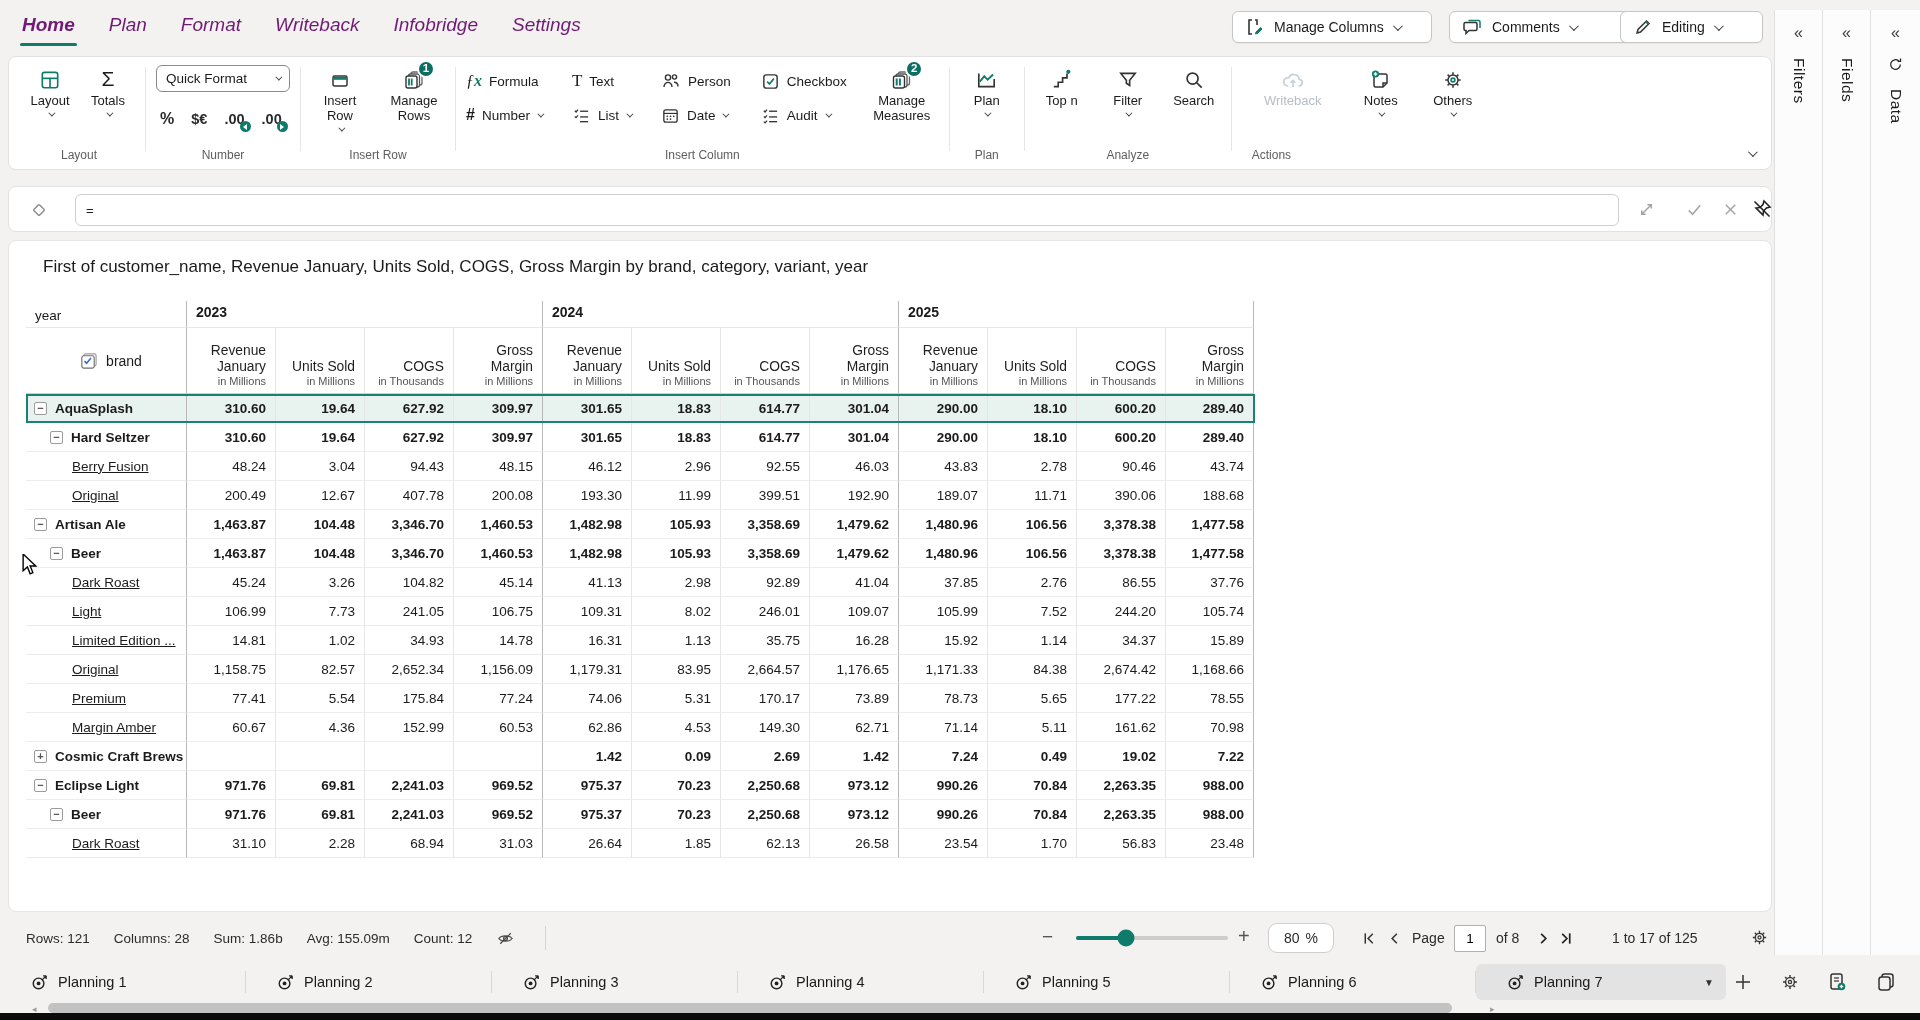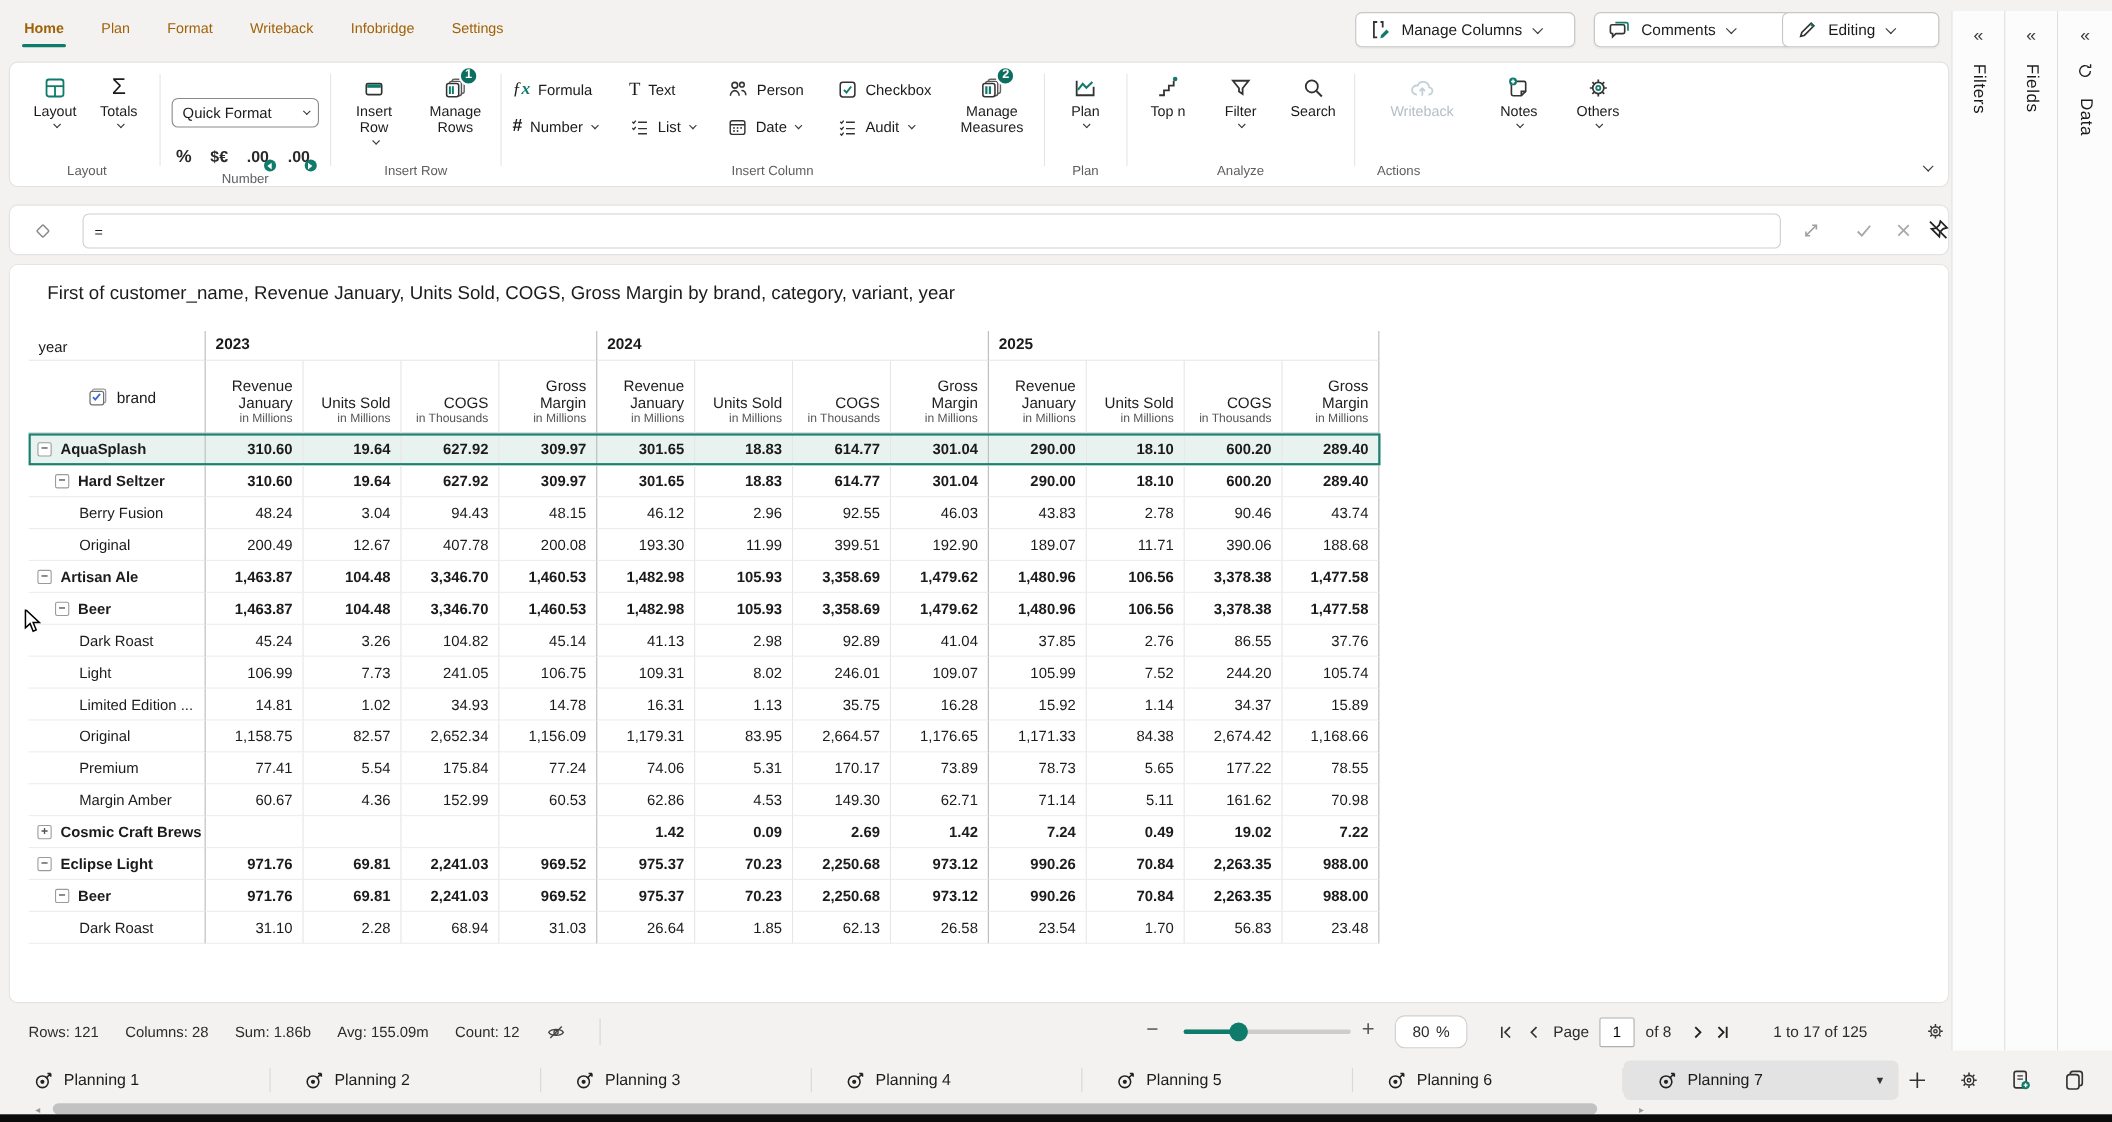--- a/index.html
+++ b/index.html
@@ -4,21 +4,21 @@
 <style>
   * { box-sizing: border-box; margin:0; padding:0; }
   html,body { width:1920px; height:1020px; overflow:hidden;
     font-family:"Liberation Sans", sans-serif; background:#f3f2f1; color:#1b1b1b; }
   .abs { position:absolute; }
   svg { display:block; }
 
   
   .menubar { position:absolute; top:0; left:0; width:1230px; height:50px;
     display:flex; align-items:center; gap:30px; padding-left:20px; }
-  .menu-item { font-size:13px; color:#a16207; position:relative; padding:6px 2px; cursor:default; }
+  .menu-item { font-size:19px; color:#701a75; position:relative; padding:6px 2px; cursor:default;font-style:italic; }
   .menu-item.active { font-weight:700; }
   .menu-item.active::after { content:''; position:absolute; left:0; right:0; bottom:-4px;
     height:3px; border-radius:2px; background:#0f7b6a; }
 
   .topbtn { position:absolute; top:11px; height:32px; background:#fff;
     border:1px solid #c6c6c6; border-radius:6px; display:flex; align-items:center;
     gap:9px; padding:0 12px; font-size:14px; box-shadow:0 1px 1px rgba(0,0,0,.04); }
   .chev { display:inline-block; width:7px; height:7px; border-right:1.6px solid #3c3c3c;
     border-bottom:1.6px solid #3c3c3c; transform:rotate(45deg) translateY(-2px); }
   .chev.sm { width:5px; height:5px; }
@@ -33,21 +33,21 @@
   .vdiv { width:1px; background:#e5e5e5; margin:2px 10px 16px 10px; }
   .bigbtn { display:flex; flex-direction:column; align-items:center; gap:3px;
     min-width:54px; padding:2px 4px; font-size:13px; color:#1b1b1b; text-align:center; line-height:1.15; }
   .bigbtn .ic { height:24px; display:flex; align-items:flex-end; justify-content:center; position:relative; }
   .bigbtn.disabled { color:#b6bdc4; }
   .badge { position:absolute; top:-7px; right:-10px; min-width:18px; height:18px; padding:0 3px;
     border-radius:9px; background:#0c6e60; color:#fff; font-size:11.5px; font-weight:700;
     display:flex; align-items:center; justify-content:center; border:2px solid #fff; }
   .qformat { width:134px; height:27px; border:1px solid #8a8a8a; border-radius:6px;
     display:flex; align-items:center; justify-content:space-between; padding:0 9px;
-    font-size:13.5px; background:#fff;margin-top:24px; }
+    font-size:13.5px; background:#fff; }
   .numrow { display:flex; align-items:center; gap:17px; margin-top:14px; padding-left:4px; }
   .numfmt { position:relative; font-size:14.5px; font-weight:600; color:#2a2a2a; }
   .decbub { position:absolute; bottom:-5px; width:11px; height:11px; border-radius:50%;
     background:#0f7b6a; display:flex; align-items:center; justify-content:center; }
   .decbub .tri { width:0; height:0; border-top:3px solid transparent; border-bottom:3px solid transparent; }
   .tri.l { border-right:4px solid #fff; } .tri.r { border-left:4px solid #fff; }
   .icolgrid { display:grid; grid-template-columns:repeat(4,auto); column-gap:30px; row-gap:10px;
     padding-top:4px; margin-right:14px; }
   .smbtn { display:flex; align-items:center; gap:7px; font-size:13.5px; height:24px; }
   .fx { font-family:"Liberation Serif", serif; font-style:italic; font-size:16px; }
@@ -76,21 +76,21 @@
     font-size:14px; border-bottom:1px solid #cfcfcf;justify-content:center; }
   .mcell { width:89px; border-left:1px solid #e6e6e6; border-bottom:1px solid #cfcfcf;
     display:flex; flex-direction:column; justify-content:flex-end; align-items:flex-end;
     padding:0 9px 6px 2px; text-align:right; }
   .mname { font-size:13.8px; line-height:1.12; color:#1f1f1f; }
   .munit { font-size:11px; color:#555; margin-top:1px; }
   .gstart { border-left-color:#b9b9b9 !important; }
   .gend { border-right:1px solid #b9b9b9; }
   .lcell { width:160px; display:flex; align-items:center; gap:8px;
     font-size:13.5px; border-bottom:1px solid #ededed; white-space:nowrap; overflow:hidden; }
-  .lvl0 { padding-left:8px; } .lvl1 { padding-left:24px; } .lvl2 { padding-left:46px; }
+  .lvl0 { padding-left:8px; } .lvl1 { padding-left:24px; } .lvl2 { padding-left:46px;text-decoration:underline; }
   .tgl { width:13px; height:13px; flex:0 0 13px; border:1px solid #9b9b9b; border-radius:2px;
     font-size:11px; line-height:11px; text-align:center; color:#555; background:#fff; }
   .dcell { width:89px; border-left:1px solid #e6e6e6; border-bottom:1px solid #ededed;
     display:flex; align-items:center; justify-content:flex-end; padding-right:9px; font-size:13.5px; }
   .trow.body { height:29px; }
   .b { font-weight:700; }
   .trow.hl .dcell, .trow.hl .lcell { background:#e8f3ef; }
   .trow.hl::after { content:''; position:absolute; inset:0; border:2px solid #1b8273; pointer-events:none; }
 
   

